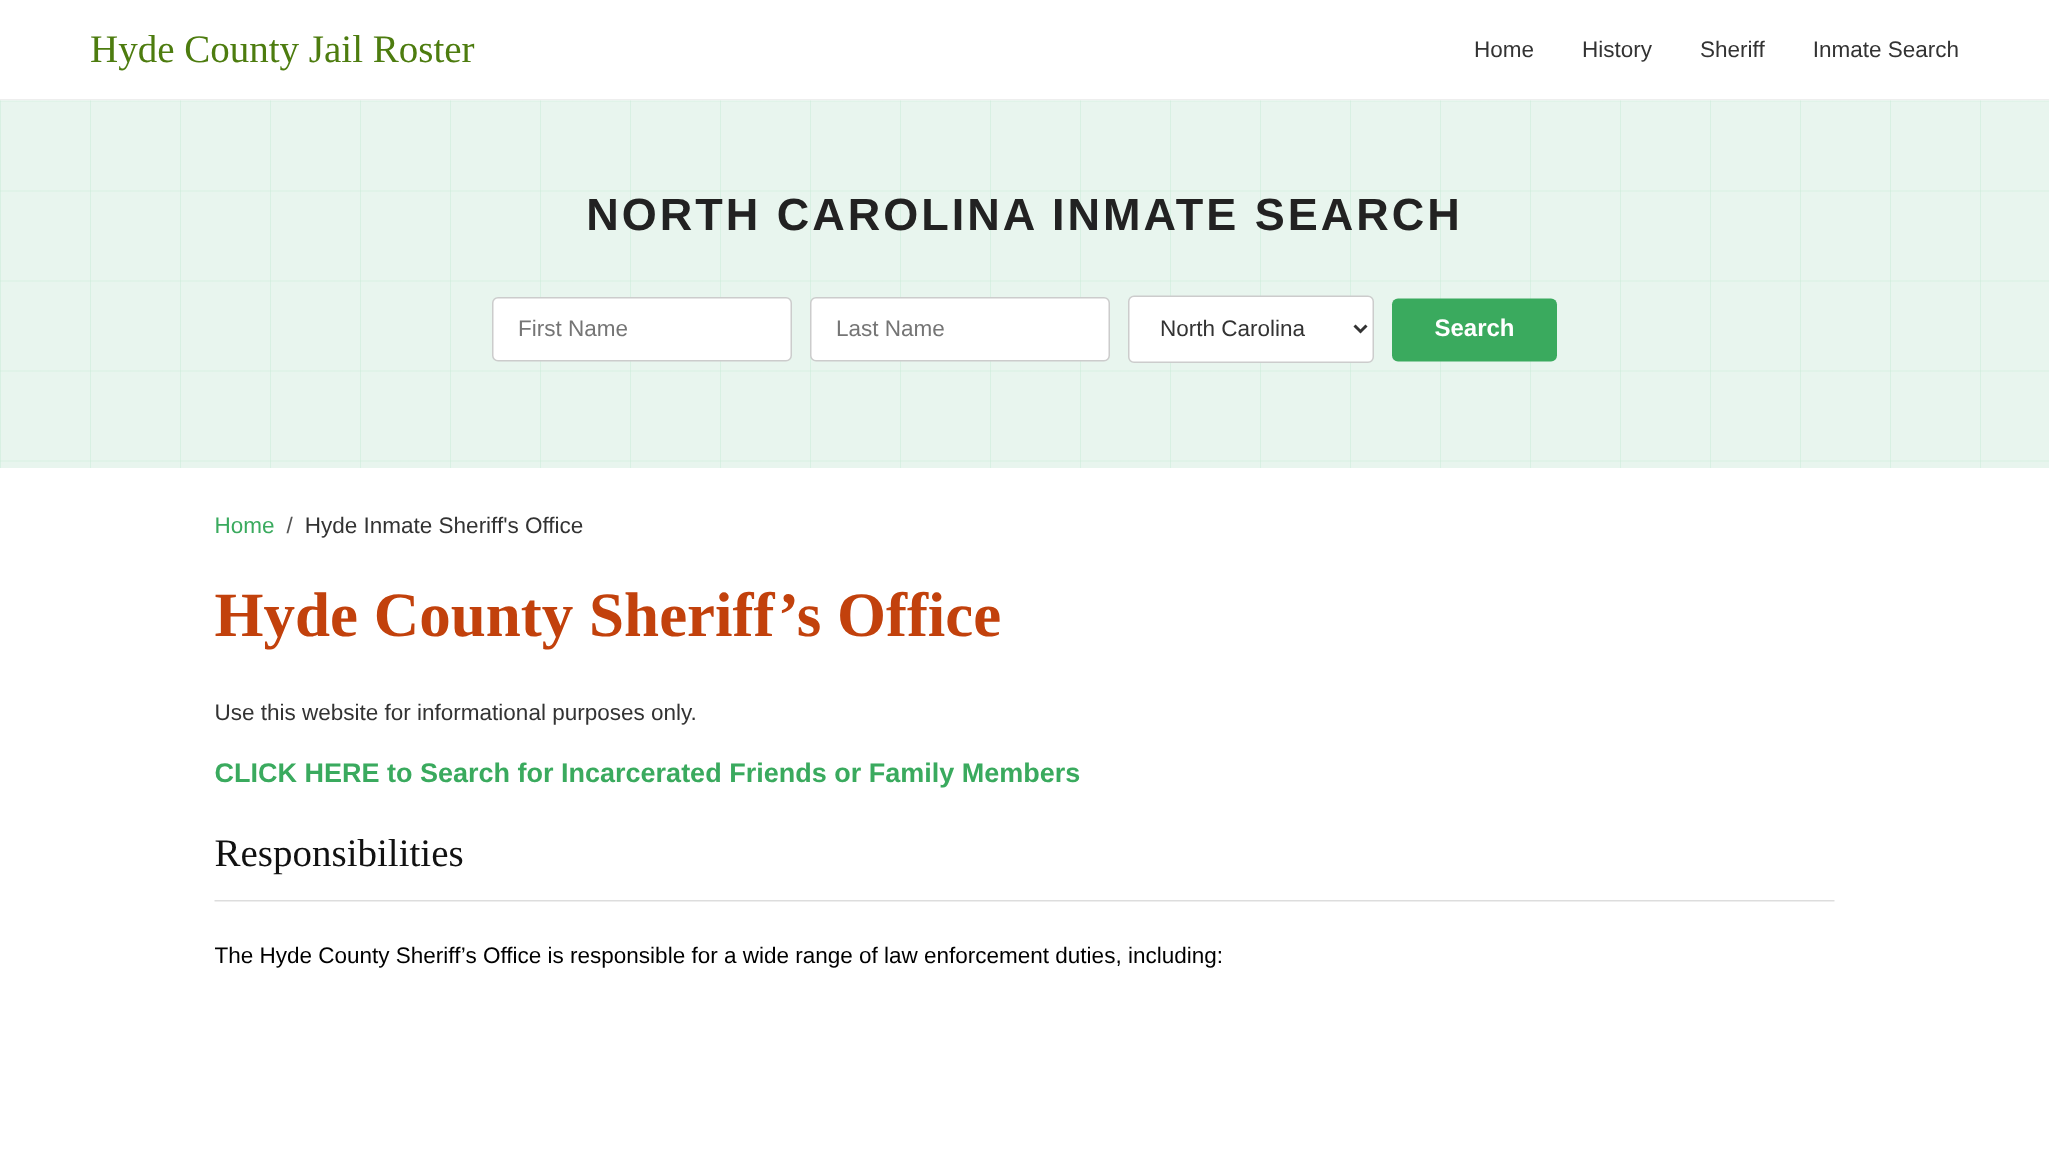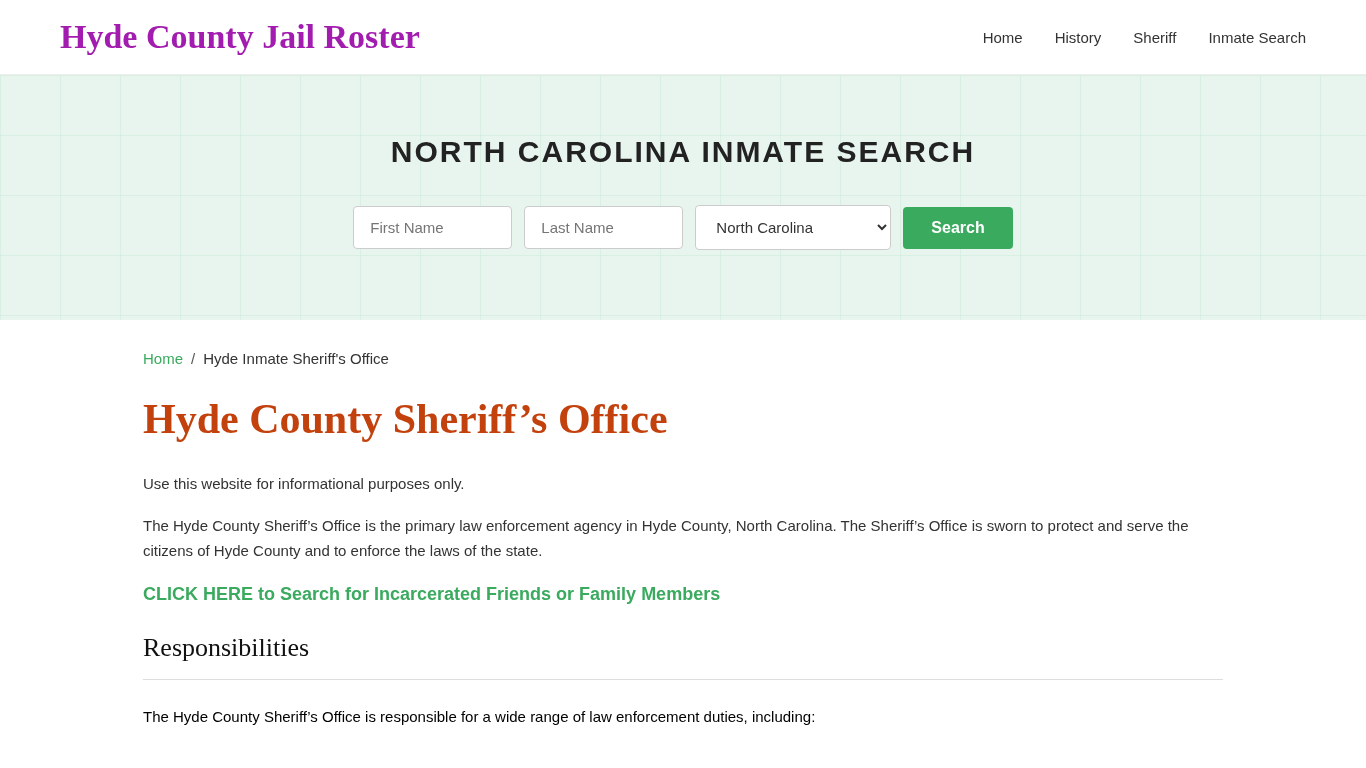--- a/index.html
+++ b/index.html
@@ -19,23 +19,23 @@
     .site-header {
       display: flex;
       align-items: center;
       justify-content: space-between;
       padding: 18px 60px;
       background: #fff;
       border-bottom: 1px solid #eee;
     }
 
     .site-title {
-      font-size: 34px;
-      font-weight: 700;
-      color: #a21caf;
+      font-size: 26px;
+      font-weight: 400;
+      color: #4d7c0f;
       font-family: Georgia, serif;
     }
 
     .site-nav {
       display: flex;
       gap: 32px;
       align-items: center;
     }
 
     .nav-link {
@@ -72,33 +72,33 @@
       align-items: center;
       gap: 12px;
       flex-wrap: wrap;
     }
 
     .search-input {
       padding: 12px 16px;
       font-size: 15px;
       border: 1px solid #ccc;
       border-radius: 4px;
-      width: 159px;
+      width: 200px;
       outline: none;
       font-family: Arial, sans-serif;
       color: #999;
       background: #fff;
     }
 
     .state-select {
       padding: 12px 16px;
       font-size: 15px;
       border: 1px solid #ccc;
       border-radius: 4px;
-      width: 196px;
+      width: 164px;
       outline: none;
       font-family: Arial, sans-serif;
       color: #333;
       background: #fff;
       cursor: pointer;
       appearance: auto;
     }
 
     .search-button {
       padding: 12px 28px;
@@ -239,21 +239,20 @@
     <span class="breadcrumb-current">Hyde Inmate Sheriff's Office</span>
   </nav>
 
   
   <h1 class="page-heading">Hyde County Sheriff’s Office</h1>
 
   
   <p class="body-text">Use this website for informational purposes only.</p>
 
   
-  <p class="body-text-long">The Hyde County Sheriff’s Office is the primary law enforcement agency in Hyde County, North Carolina. The Sheriff’s Office is sworn to protect and serve the citizens of Hyde County and to enforce the laws of the state.</p>
 
   
   <a class="click-here-link">CLICK HERE to Search for Incarcerated Friends or Family Members</a>
 
   
   <h2 class="section-heading">Responsibilities</h2>
   <hr class="section-divider">
 
   <p class="responsibilities-text">The Hyde County Sheriff’s Office is responsible for a wide range of law enforcement duties, including:</p>
 

